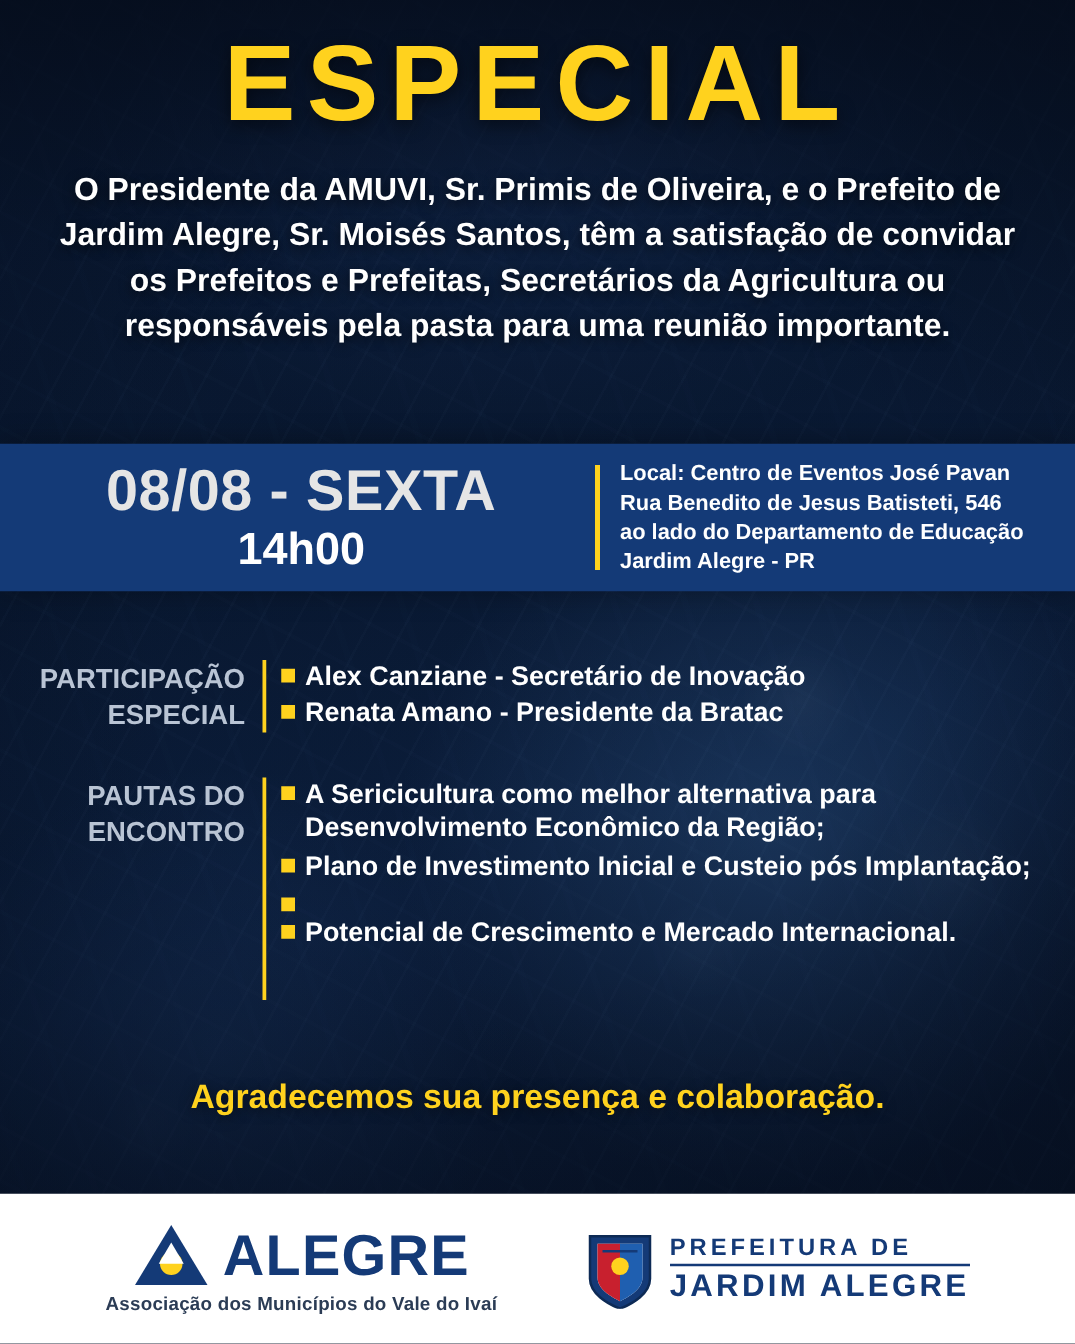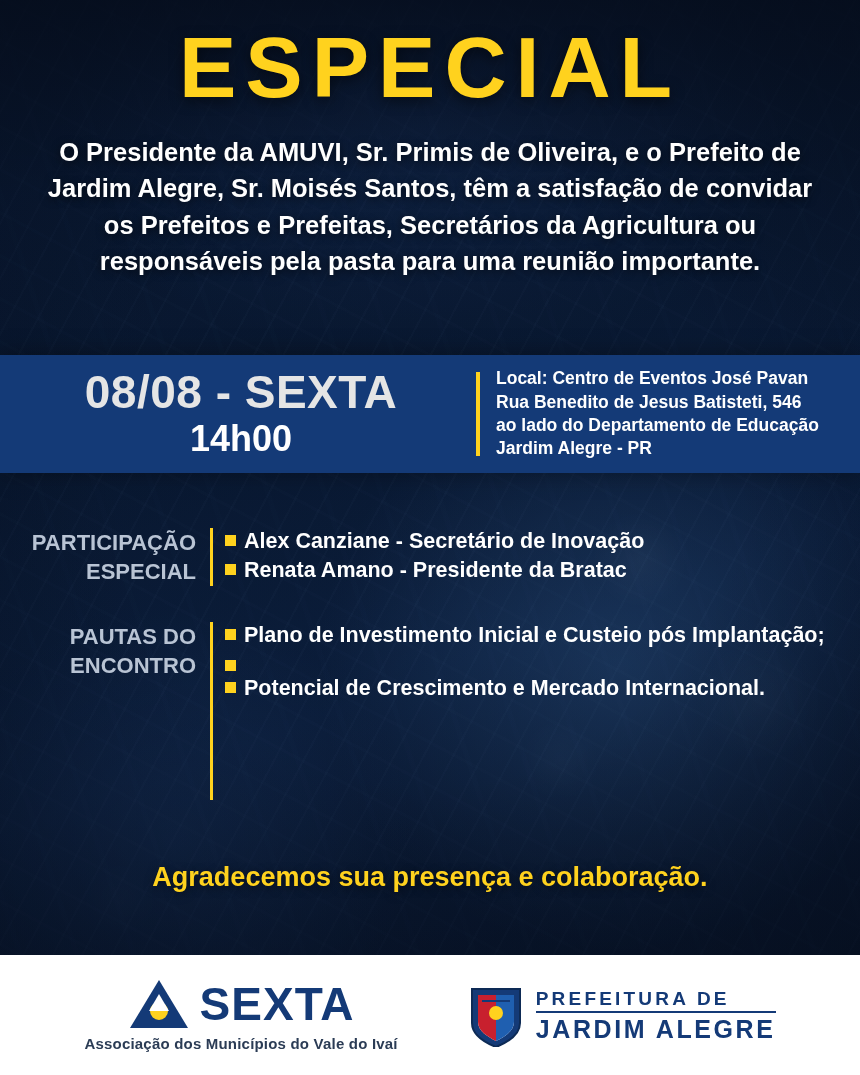--- a/index.html
+++ b/index.html
@@ -311,20 +311,24 @@
 
     <div class="section" id="section-pautas">
       <div class="sec-label">
         <div>PAUTAS DO</div>
         <div>ENCONTRO</div>
       </div>
       <div class="sec-rule" style="height:178px"></div>
       <div class="sec-items">
         <div class="item">
           <span class="bullet"></span>
+          <span class="item-text">A Sericicultura como melhor alternativa para Desenvolvimento Econômico da Região;</span>
+        </div>
+        <div class="item">
+          <span class="bullet"></span>
           <span class="item-text">Plano de Investimento Inicial e Custeio pós Implantação;</span>
         </div>
         <div class="item">
           <span class="bullet"></span>
         </div>
         <div class="item">
           <span class="bullet"></span>
           <span class="item-text">Potencial de Crescimento e Mercado Internacional.</span>
         </div>
       </div>
@@ -334,21 +338,21 @@
 
     <div class="footer">
 
       <div class="amuvi">
         <div class="amuvi-row">
           <svg class="amuvi-mark" viewBox="0 0 62 52">
             <polygon points="31,2 60,50 2,50" fill="#143a77"></polygon>
             <circle cx="31" cy="33" r="9" fill="#ffd21e"></circle>
             <polygon points="31,16 41,33 21,33" fill="#ffffff"></polygon>
           </svg>
-          <div class="amuvi-word">SEXTA</div>
+          <div class="amuvi-word">ALEGRE</div>
         </div>
         <div class="amuvi-sub">Associação dos Municípios do Vale do Ivaí</div>
       </div>
 
       <div class="pref">
         <svg class="brasao" viewBox="0 0 56 64">
           <path d="M4 6 h48 v34 c0 12 -14 20 -24 24 C18 60 4 52 4 40 Z" fill="#143a77" stroke="#0d2a55" stroke-width="2"></path>
           <path d="M10 12 h36 v27 c0 9 -10 15 -18 19 C20 54 10 48 10 39 Z" fill="#ffffff"></path>
           <path d="M10 12 h18 v46 C20 54 10 48 10 39 Z" fill="#c8202e"></path>
           <path d="M28 12 h18 v27 c0 9 -10 15 -18 19 Z" fill="#1f5fb0"></path>

